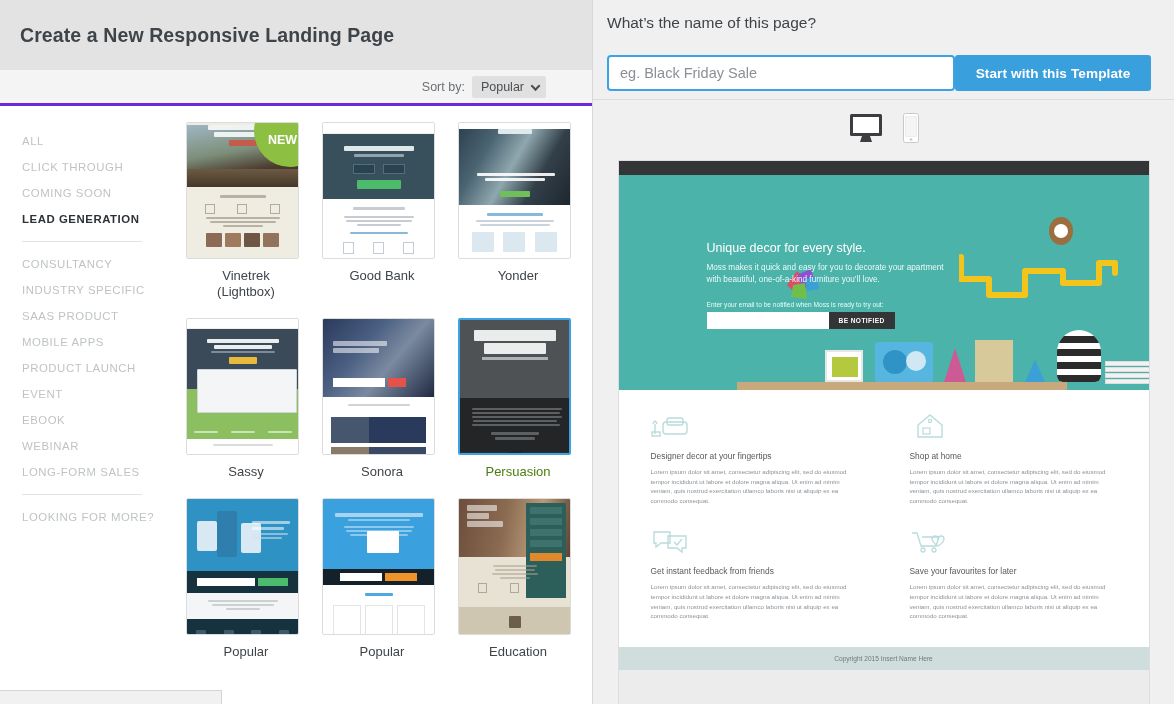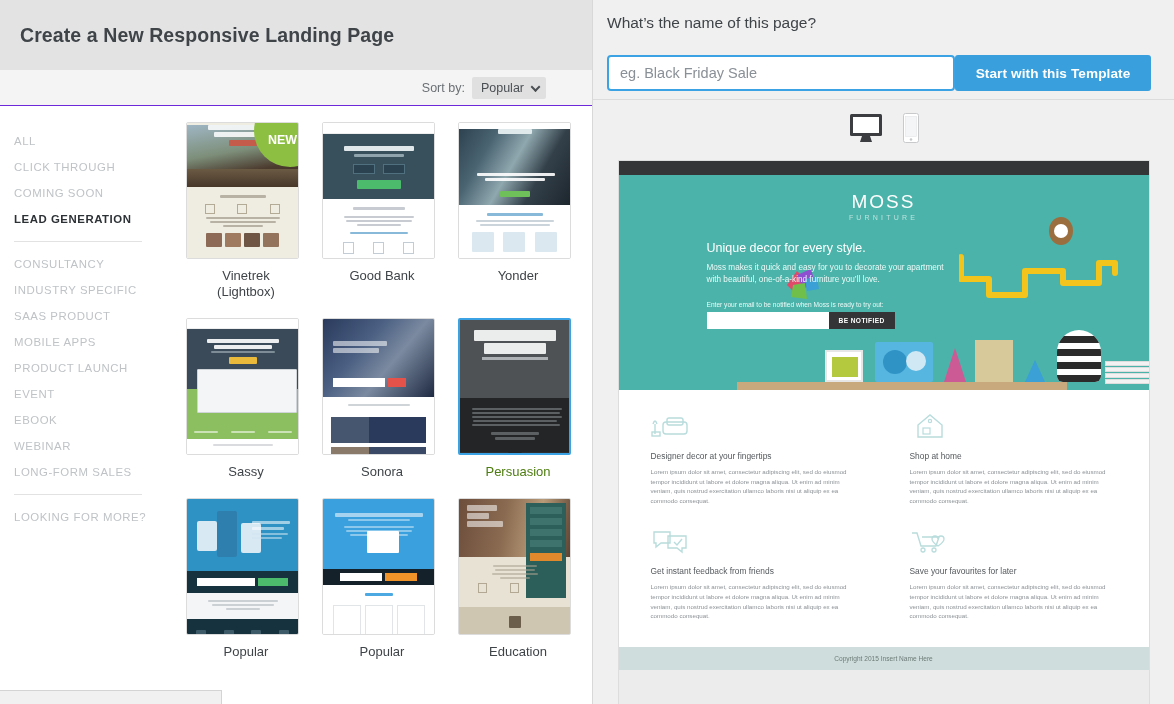--- a/index.html
+++ b/index.html
@@ -25,21 +25,21 @@
     display: flex; align-items: center;
     padding: 0 20px;
     flex: 0 0 70px;
   }
   .left-title {
     font-size: 19.5px; color: #3f4449; font-weight: 700;
     letter-spacing: 0.1px;
   }
   .sortbar {
     height: 32px; background: #f4f4f4;
-    border-bottom: 1px solid #6d28d9;
+    border-bottom: 3px solid #6d28d9;
     display: flex; align-items: center; justify-content: flex-end;
     padding: 0 46px 0 0;
     flex: 0 0 36px;
     position: relative;
   }
   .sort-label { font-size: 12.5px; color: #6b7075; margin-right: 7px; }
   .sort-select {
     background: #e0e0e0; border: none; border-radius: 2px;
     font-size: 12.5px; color: #4a4f54;
     padding: 4px 22px 4px 9px;
@@ -51,21 +51,21 @@
     position: absolute; right: 7px; top: 50%;
     width: 7px; height: 7px;
     border-right: 2px solid #4a4f54; border-bottom: 2px solid #4a4f54;
     transform: translateY(-65%) rotate(45deg);
   }
 
   .left-body { flex: 1; display: flex; overflow: hidden; position: relative; }
 
   
   .cats {
-    width: 180px; padding: 22px 0 0 14px;
+    width: 180px; padding: 22px 0 0 22px;
     flex: 0 0 180px;
   }
   .cat {
     font-size: 11.4px; letter-spacing: 0.55px;
     color: #bfc3c6; padding: 7px 0; cursor: pointer;
     font-weight: 400; text-transform: uppercase;
     white-space: nowrap;
   }
   .cat.active { color: #2c3136; font-weight: 700; }
   .cat-sep { height: 1px; background: #e2e2e2; margin: 9px 38px 9px 0; }
@@ -661,24 +661,20 @@
         </svg>
       </span>
     </div>
 
     <div class="preview-wrap">
       <div class="preview">
 
         <div class="pv-topbar"></div>
 
         <div class="pv-hero">
-          <div class="pv-logo">
-            <div class="moss">MOSS</div>
-            <div class="furn">FURNITURE</div>
-          </div>
 
           <svg class="shelf-line" viewBox="0 0 160 50">
             <path d="M2 8 L2 30 L30 30 L30 46 L66 46 L66 22 L104 22 L104 34 L140 34 L140 14 L156 14 L156 24" fill="none" stroke="#f2c41c" stroke-width="6" stroke-linecap="round" stroke-linejoin="round"></path>
           </svg>
           <div class="clock">
               <i></i>
             </div>
           <svg class="gems" viewBox="0 0 42 34">
             <polygon points="6,18 16,4 26,14 18,30" fill="#e14b6a"></polygon>
             <polygon points="16,8 30,2 34,16 22,22" fill="#8e4fd0"></polygon>

